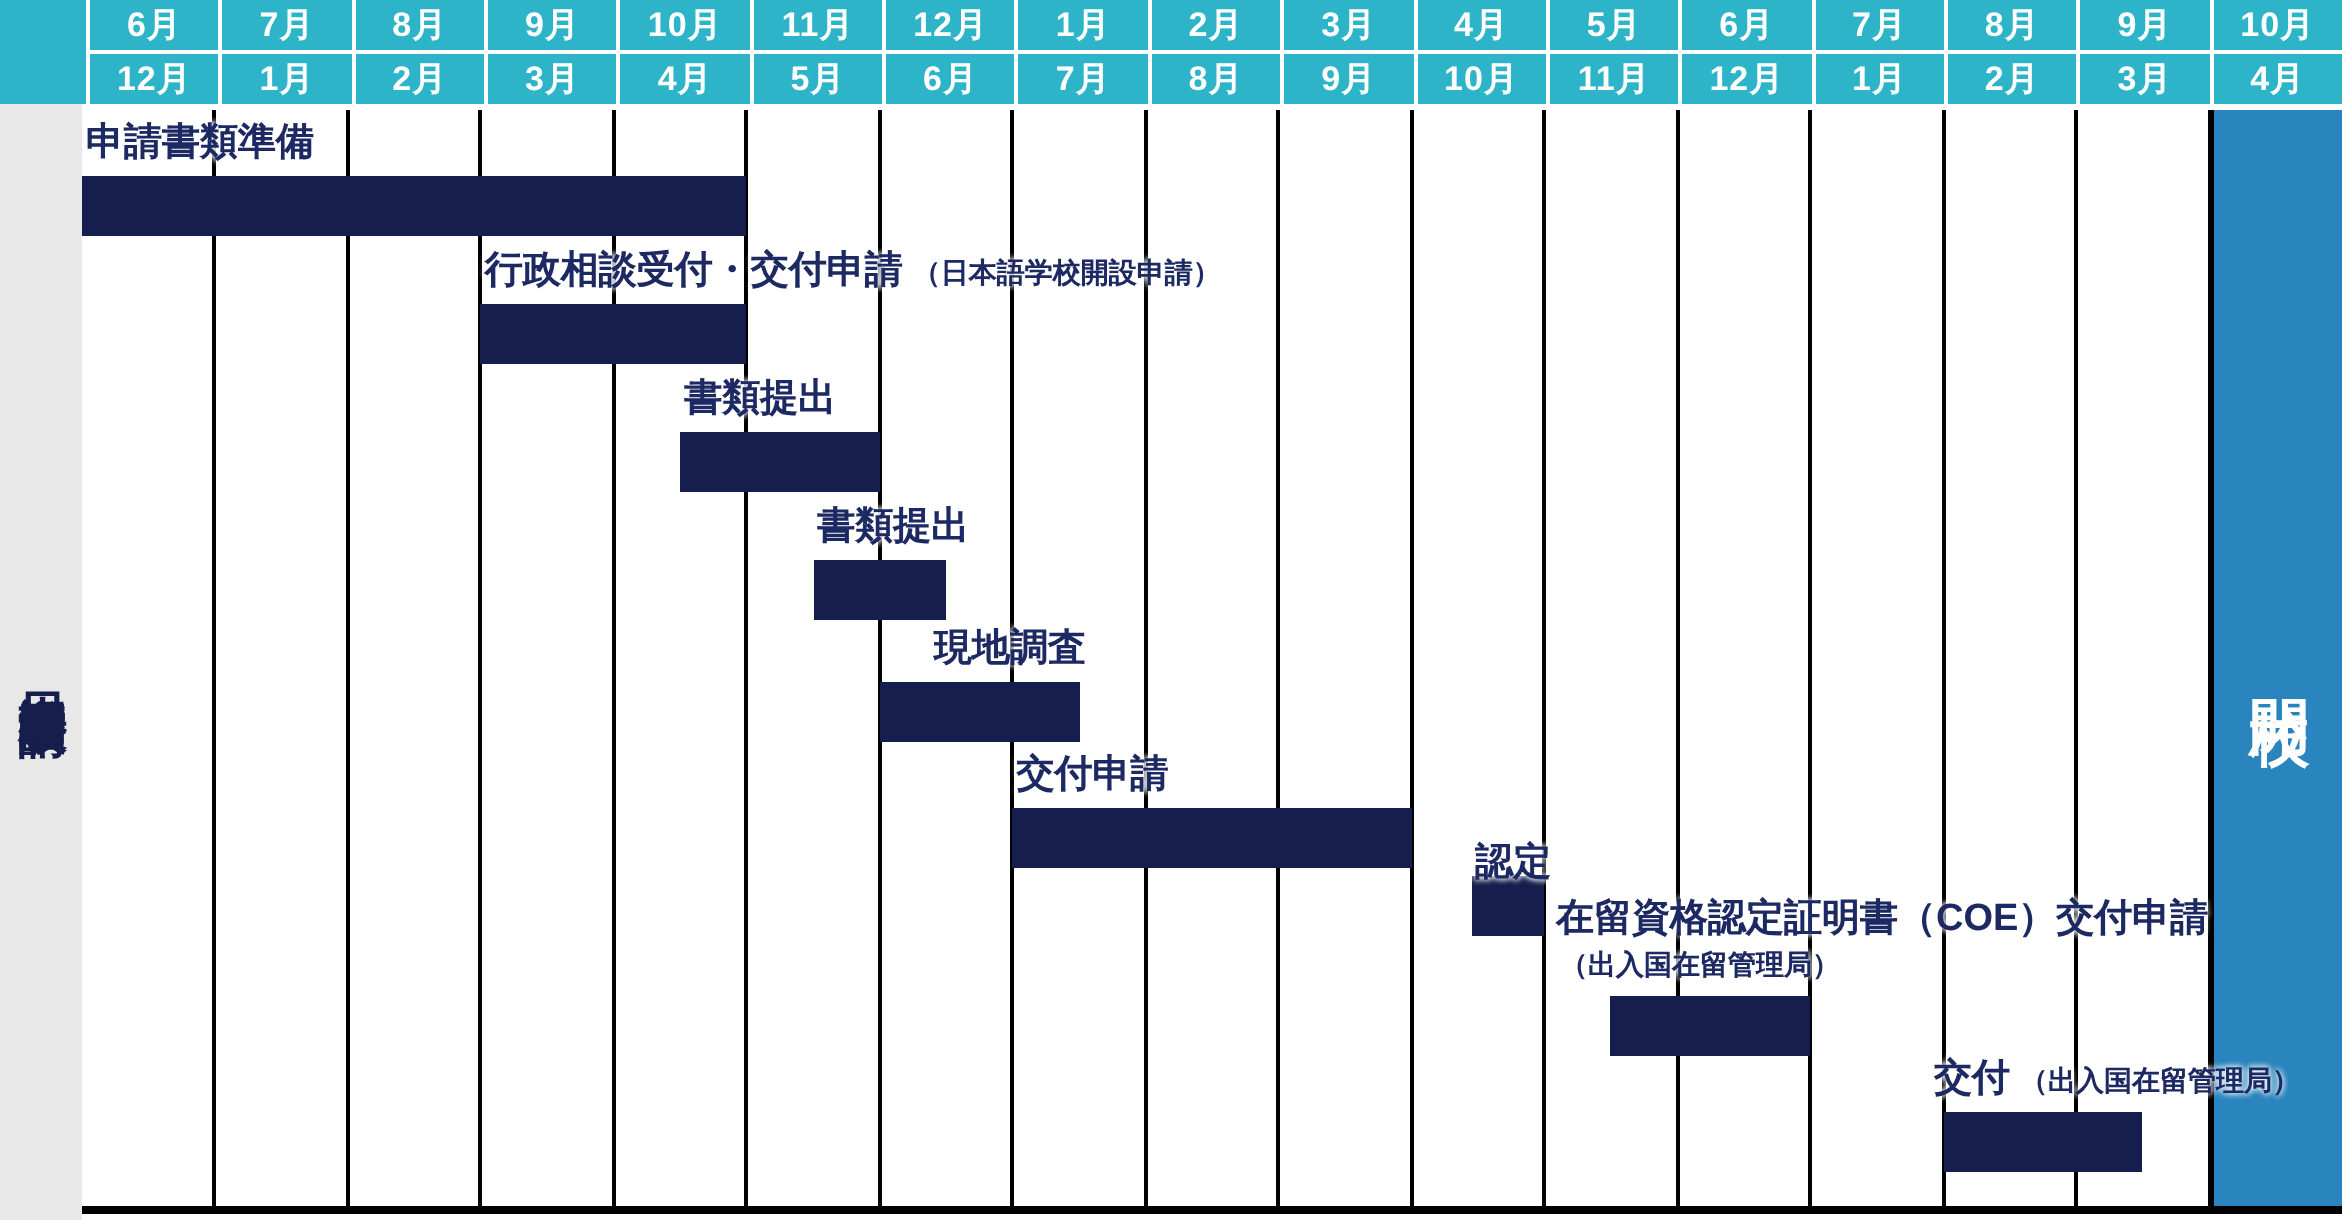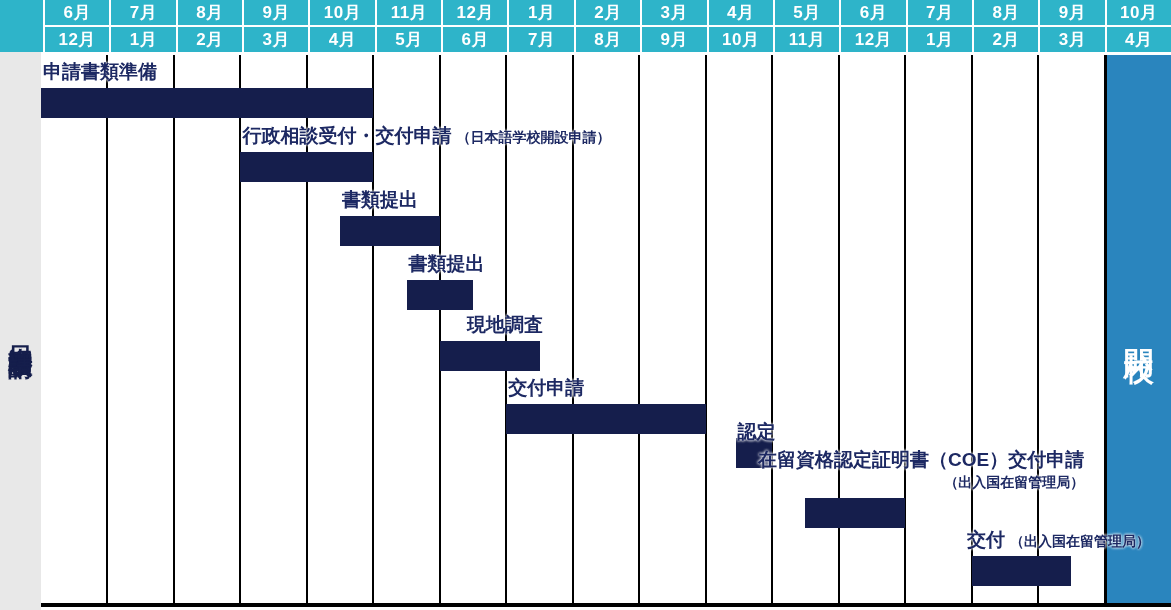--- a/index.html
+++ b/index.html
@@ -125,21 +125,21 @@
       <div class="task-label" style="left: 342.115px; top: 189px;"><span class="main">書類提出</span></div>
       <div class="bar" style="left: 406.585px; width: 66.47px; top: 280px;"></div>
       <div class="task-label" style="left: 408.585px; top: 253px;"><span class="main">書類提出</span></div>
       <div class="bar" style="left: 439.82px; width: 99.705px; top: 341px;"></div>
       <div class="task-label" style="left: 467px; top: 314px;"><span class="main">現地調査</span></div>
       <div class="bar" style="left: 506.29px; width: 199.41px; top: 404px;"></div>
       <div class="task-label" style="left: 508.29px; top: 377px;"><span class="main">交付申請</span></div>
       <div class="bar" style="left: 735.611px; width: 36.5585px; top: 438px;"></div>
       <div class="task-label" style="left: 737.611px; top: 421px;"><span class="main">認定</span></div>
       <div class="bar" style="left: 805.405px; width: 99.705px; top: 498px;"></div>
-      <div class="task-label" style="left: 758px; top: 449px; text-align: right;"><span class="main">在留資格認定証明書（COE）交付申請</span><span class="sub below">（出入国在留管理局）</span></div>
+      <div class="task-label" style="left: 778px; top: 449px;"><span class="main">在留資格認定証明書（COE）交付申請</span><span class="sub below">（出入国在留管理局）</span></div>
       <div class="bar" style="left: 971.58px; width: 99.705px; top: 556px;"></div>
       <div class="task-label" style="left: 967px; top: 529px;"><span class="main">交付</span><span class="sub">（出入国在留管理局）</span></div>
     </div>
 
   <div class="finalcol" id="finalcol" style="left: 1104.52px; width: 66.48px;">
     <div class="finalcol-label">開校</div>
   </div>
 
   <div class="bottom-border"></div>
 </div>

